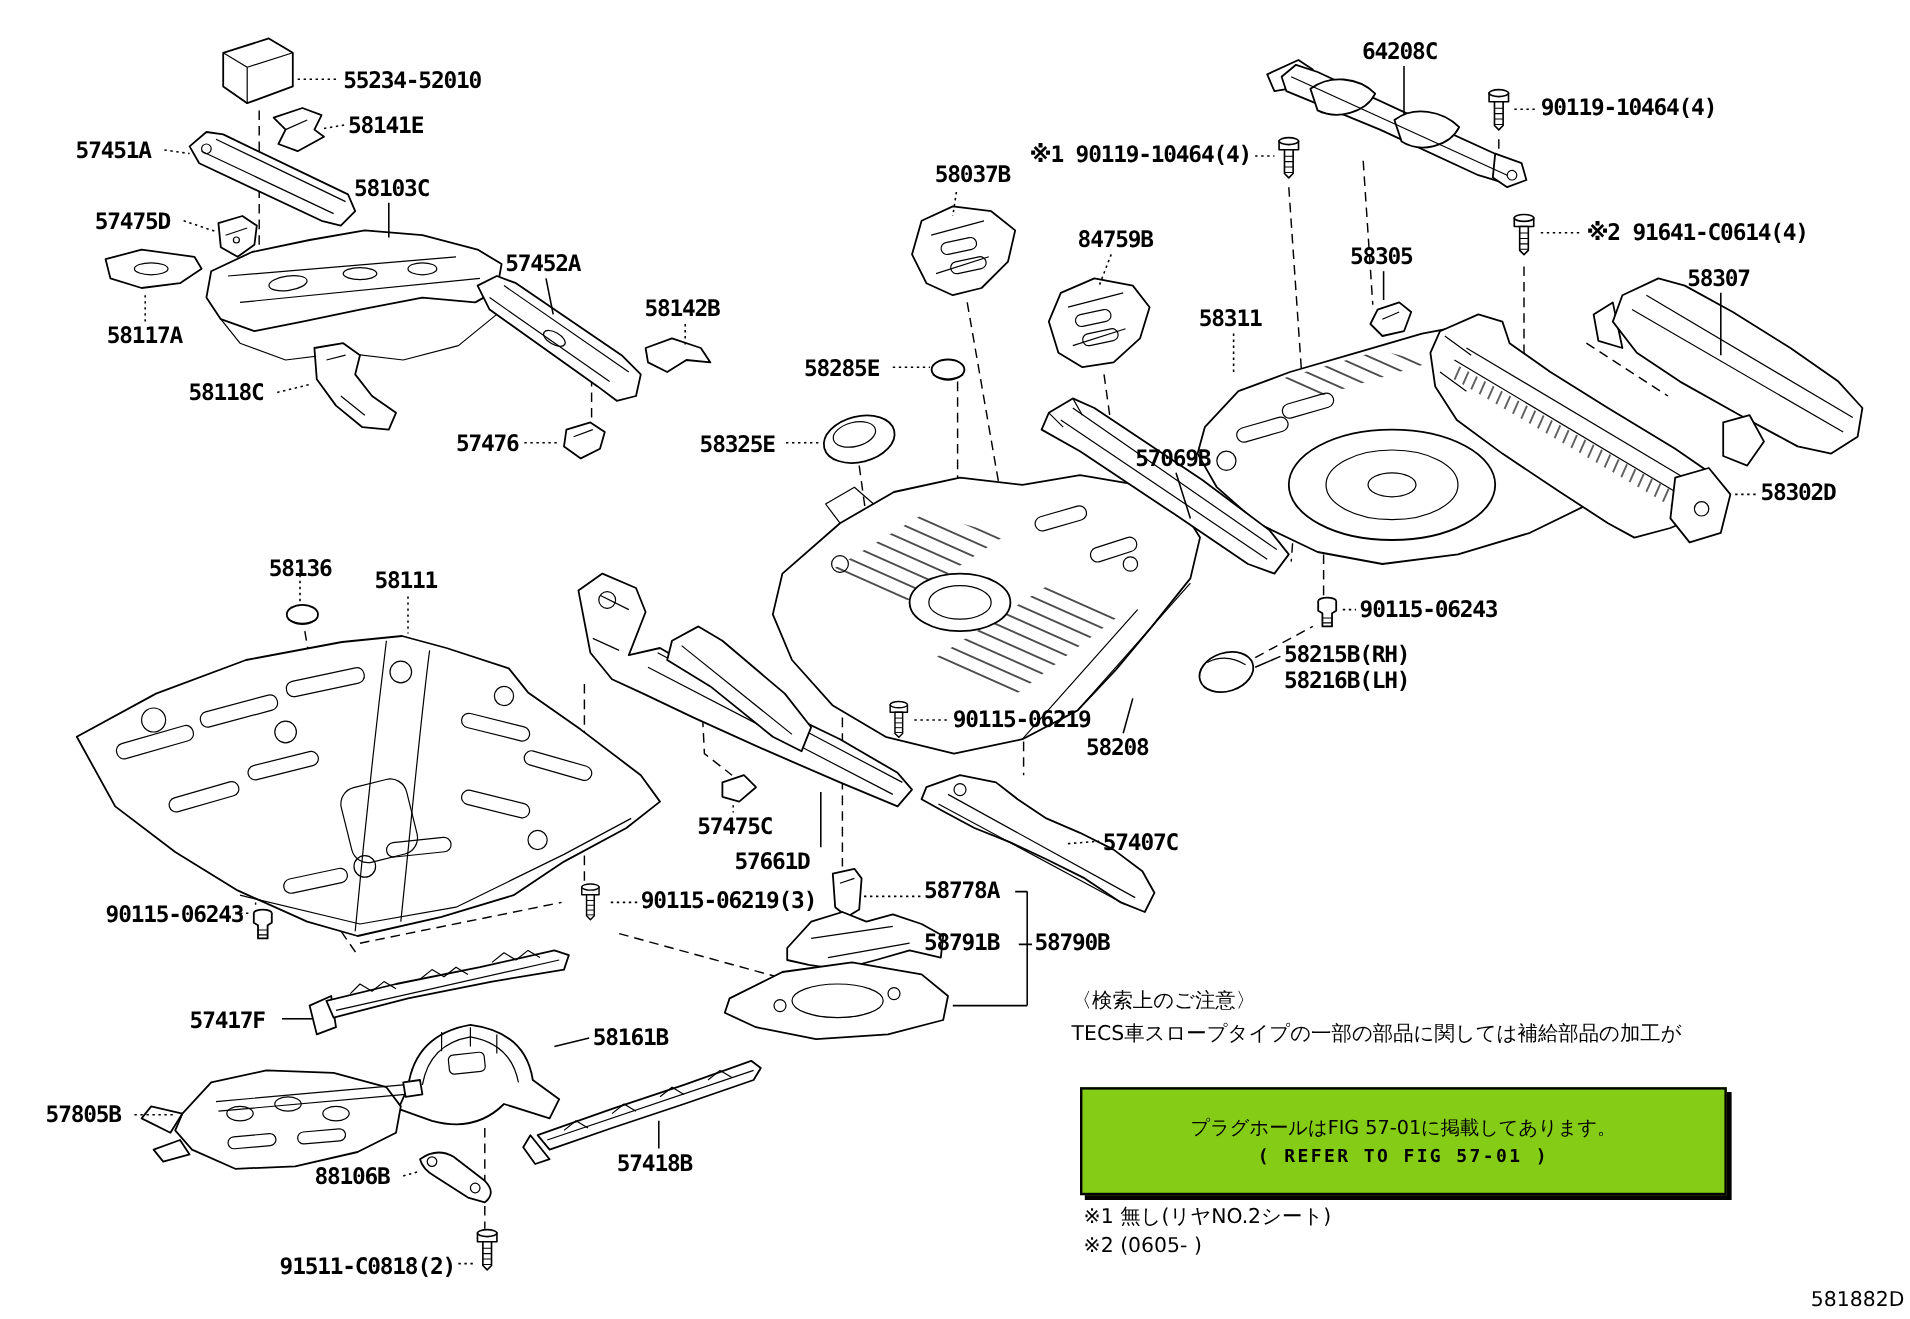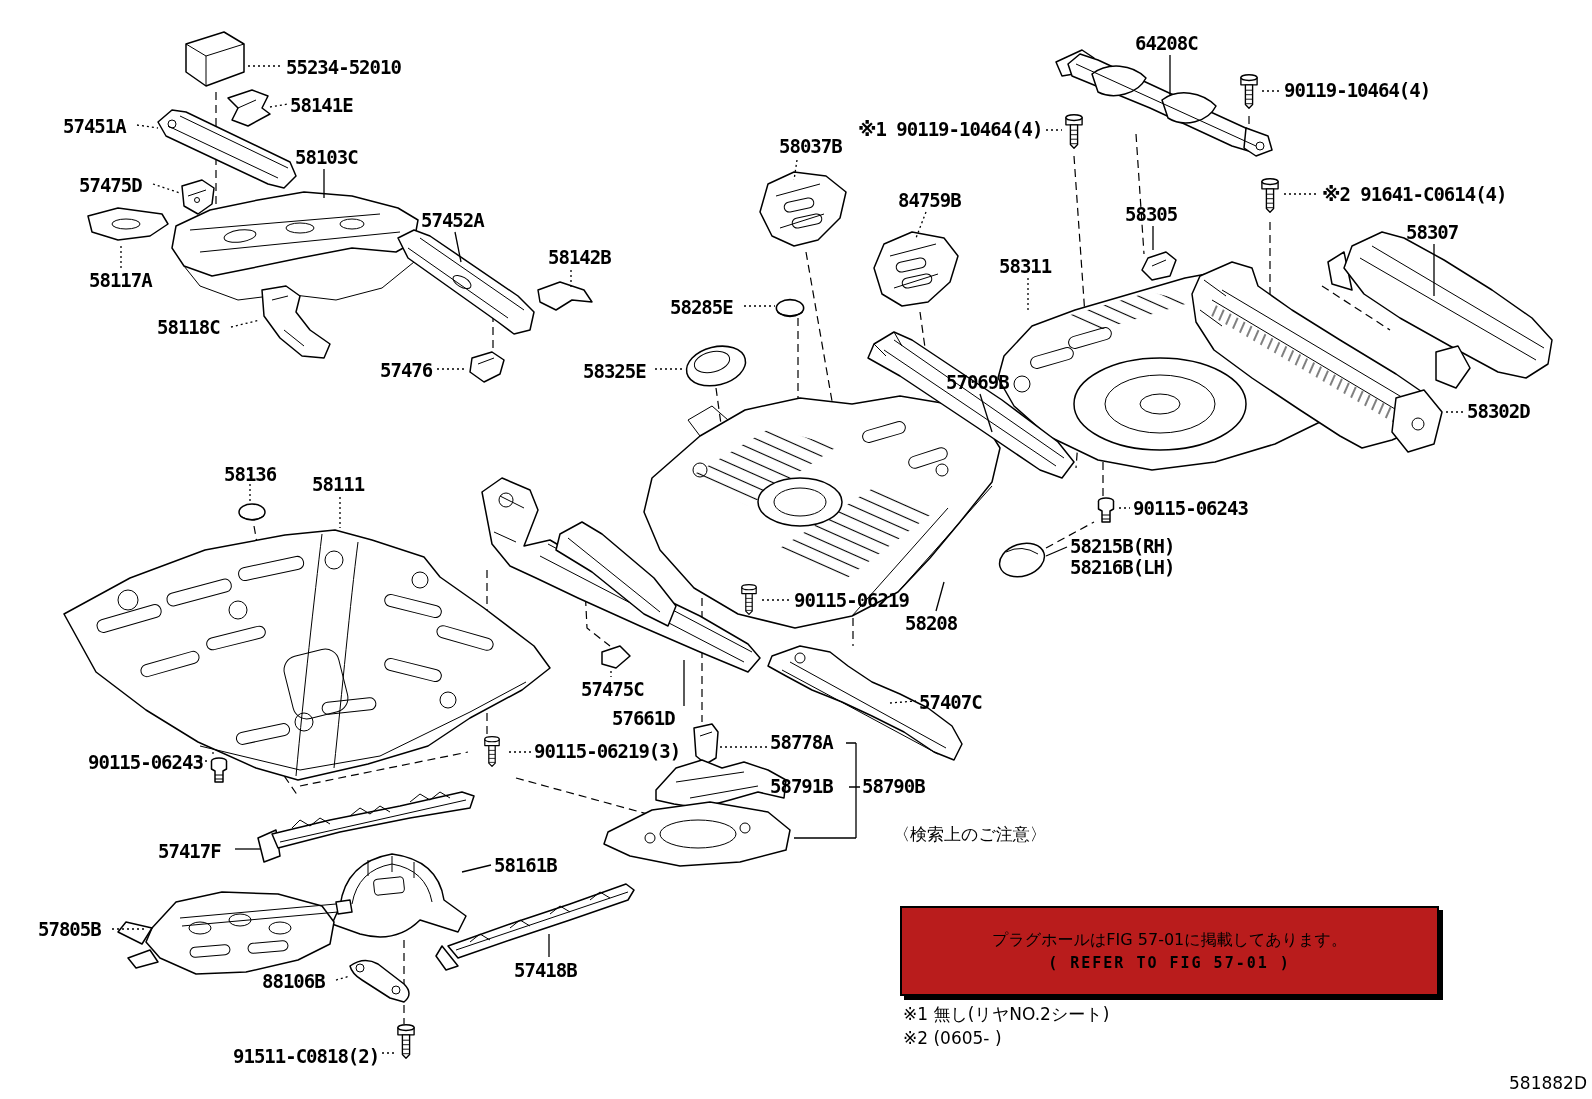--- a/index.html
+++ b/index.html
@@ -9,21 +9,21 @@
   svg.art{position:absolute;left:0;top:0}
   svg .p{fill:#fff;stroke:#000;stroke-width:1.5;stroke-linejoin:round}
   svg .d{fill:none;stroke:#000;stroke-width:1;stroke-linejoin:round}
   svg .ld{fill:none;stroke:#000;stroke-width:1.3;stroke-dasharray:2 3}
   svg .sl{fill:none;stroke:#000;stroke-width:1.3}
   svg .pj{fill:none;stroke:#000;stroke-width:1.2;stroke-dasharray:8 5}
   .lbl{position:absolute;font:700 19px "DejaVu Sans Mono","DejaVu Sans",monospace;
        letter-spacing:-1px;white-space:nowrap;line-height:21px}
   .jp{position:absolute;font:400 17px "DejaVu Sans","Liberation Sans",sans-serif;
       white-space:nowrap;line-height:22px}
-  .plug-box{position:absolute;border:2px solid #000;box-shadow:4px 4px 0 0 #000;background:#b91c1c;
+  .plug-box{position:absolute;border:2px solid #000;box-shadow:4px 4px 0 0 #000;background:#84cc16;
       display:flex;flex-direction:column;justify-content:center;align-items:center;gap:3px}
   .plug-box .bjp{font:400 16px "DejaVu Sans","Liberation Sans",sans-serif;white-space:nowrap}
   .plug-box .ben{font:400 16px "DejaVu Sans","Liberation Sans",sans-serif;white-space:nowrap}
   .plug-box .bref{font:700 15px "DejaVu Sans Mono",monospace;letter-spacing:2px;white-space:nowrap}
   .fig-code{position:absolute;font:400 17px "DejaVu Sans","Liberation Sans",sans-serif}
 </style>
 </head>
 <body>
 
 <div class="canvas">
@@ -402,21 +402,21 @@
     <path class="ld" d="M382,1053 H394"></path>
   </g>
 </svg>
 
 <div class="lbl" style="left:286px;top:57px">55234-52010</div>
 <div class="lbl" style="left:290px;top:95px">58141E</div>
 <div class="lbl" style="left:63px;top:116px">57451A</div>
 <div class="lbl" style="left:295px;top:147px">58103C</div>
 <div class="lbl" style="left:79px;top:175px">57475D</div>
 <div class="lbl" style="left:421px;top:210px">57452A</div>
-<div class="lbl" style="left:548px;top:247px">58142B</div>
+<div class="lbl" style="left:537px;top:247px">58142B</div>
 <div class="lbl" style="left:89px;top:270px">58117A</div>
 <div class="lbl" style="left:157px;top:317px">58118C</div>
 <div class="lbl" style="left:380px;top:360px">57476</div>
 <div class="lbl" style="left:224px;top:464px">58136</div>
 <div class="lbl" style="left:312px;top:474px">58111</div>
 <div class="lbl" style="left:670px;top:297px">58285E</div>
 <div class="lbl" style="left:583px;top:361px">58325E</div>
 <div class="lbl" style="left:779px;top:136px">58037B</div>
 <div class="lbl" style="left:858px;top:119px">※1 90119-10464(4)</div>
 <div class="lbl" style="left:898px;top:190px">84759B</div>
@@ -442,20 +442,21 @@
 <div class="lbl" style="left:862px;top:776px">58790B</div>
 <div class="lbl" style="left:88px;top:752px">90115-06243</div>
 <div class="lbl" style="left:158px;top:841px">57417F</div>
 <div class="lbl" style="left:494px;top:855px">58161B</div>
 <div class="lbl" style="left:38px;top:919px">57805B</div>
 <div class="lbl" style="left:262px;top:971px">88106B</div>
 <div class="lbl" style="left:514px;top:960px">57418B</div>
 <div class="lbl" style="left:233px;top:1046px">91511-C0818(2)</div>
 
 <div class="jp" style="left:893px;top:823px">〈検索上のご注意〉</div>
+<div class="jp" style="left:893px;top:851px">TECS車スロープタイプの一部の部品に関しては補給部品の加工が</div>
 
 <div class="plug-box" style="left:900px;top:906px;width:535px;height:86px">
   <div class="bjp">プラグホールはFIG 57-01に掲載してあります。</div>
   <div class="bref">( REFER TO FIG 57-01  )</div>
 </div>
 
 <div class="jp" style="left:903px;top:1003px">※1 無し(リヤNO.2シート)</div>
 <div class="jp" style="left:903px;top:1027px">※2 (0605-     )</div>
 
 <div class="fig-code" style="left:1509px;top:1073px">581882D</div>

